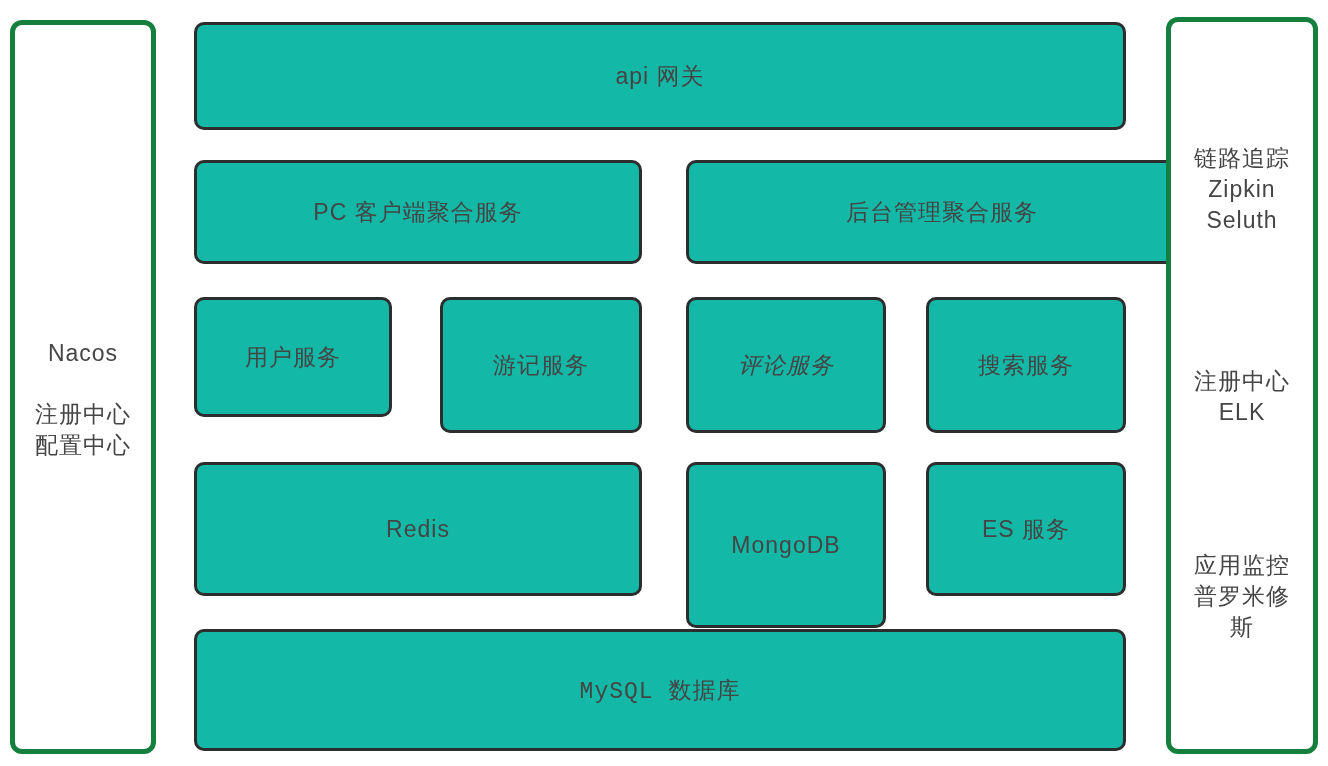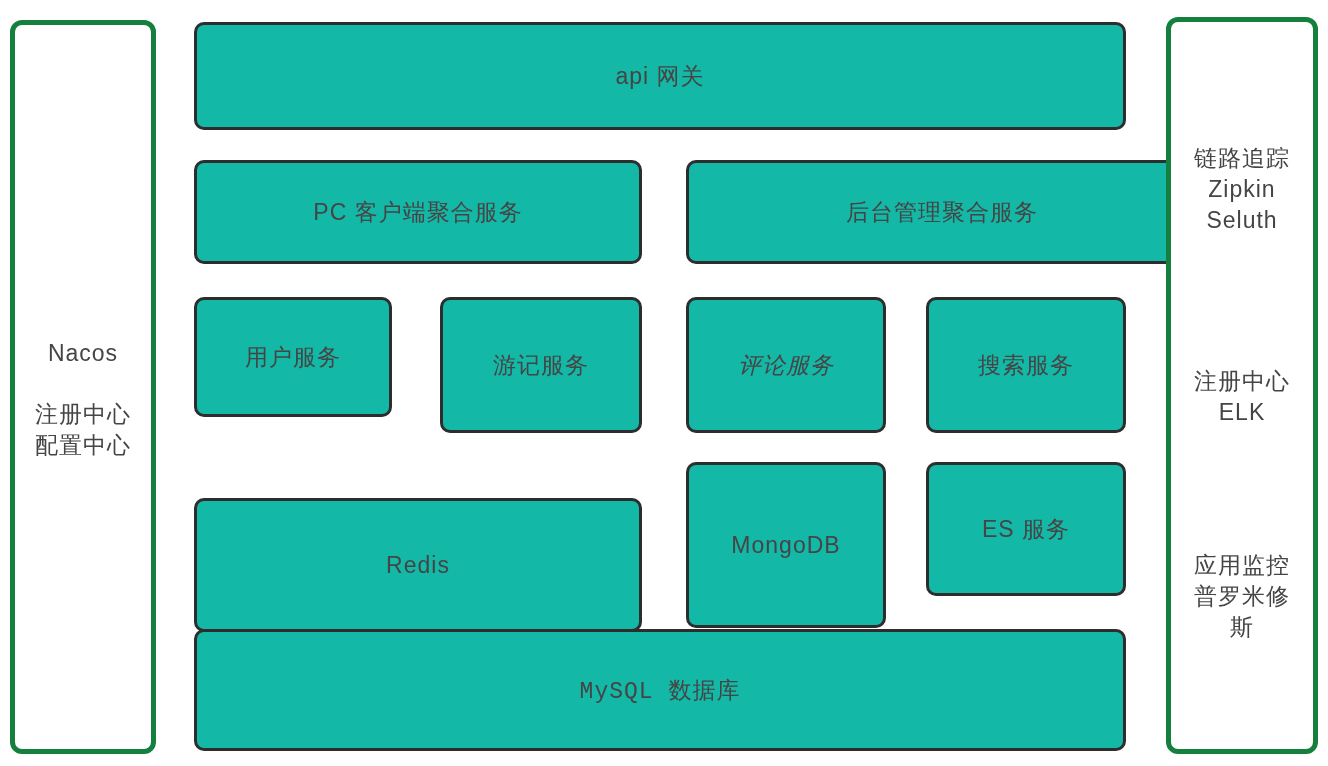--- a/index.html
+++ b/index.html
@@ -66,21 +66,21 @@
   <div class="box" style="left:686px; top:160px; width:512px; height:104px;">后台管理聚合服务</div>
 
   <div class="box" style="left:194px; top:297px; width:198px; height:120px;">用户服务</div>
 
   <div class="box" style="left:440px; top:297px; width:202px; height:136px;">游记服务</div>
 
   <div class="box" style="left:686px; top:297px; width:200px; height:136px;font-style:italic;">评论服务</div>
 
   <div class="box" style="left:926px; top:297px; width:200px; height:136px;">搜索服务</div>
 
-  <div class="box" style="left:194px; top:462px; width:448px; height:134px;margin-top:36px;">Redis</div>
+  <div class="box" style="left:194px; top:462px; width:448px; height:134px;">Redis</div>
 
   <div class="box" style="left:686px; top:462px; width:200px; height:166px;">MongoDB</div>
 
   <div class="box" style="left:926px; top:462px; width:200px; height:134px;">ES 服务</div>
 
   <div class="box" style="left:194px; top:629px; width:932px; height:122px;font-family:Liberation Mono, monospace;">MySQL 数据库</div>
 
   <div class="side-panel" style="left:1166px; top:17px; width:152px; height:737px;">
 
     <div class="side-group" style="top:121px;">

